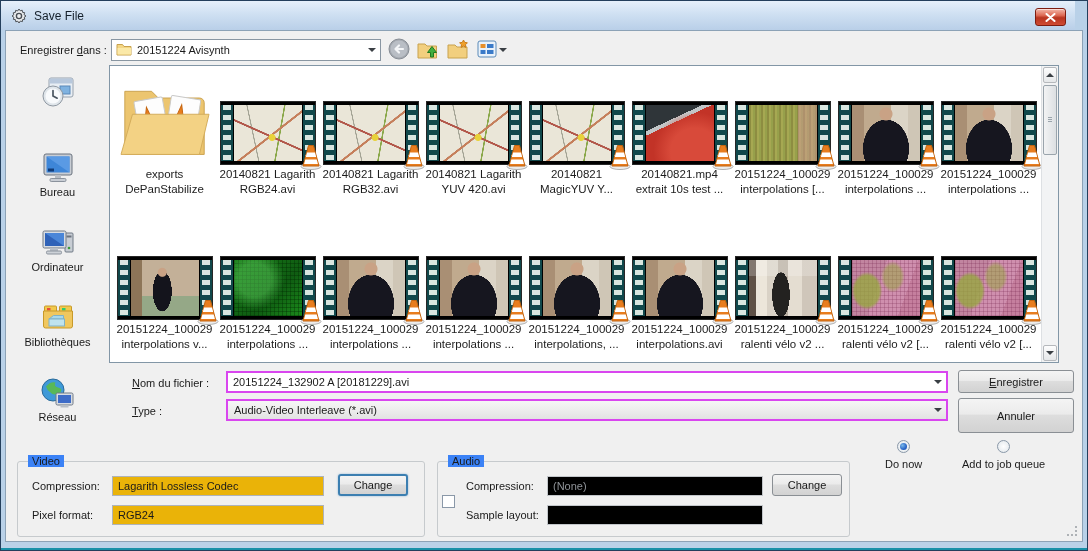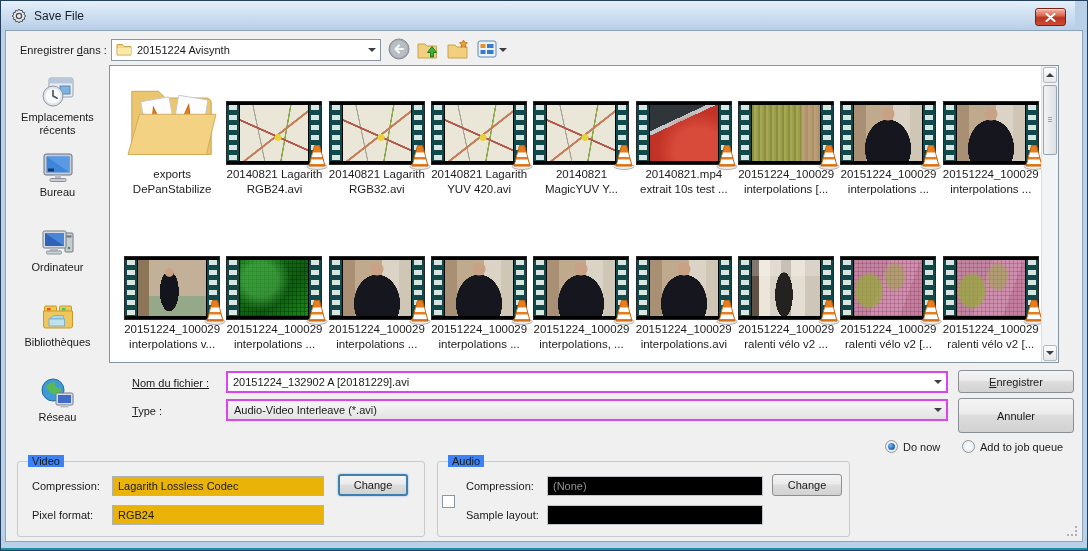--- a/index.html
+++ b/index.html
@@ -30,21 +30,21 @@
   .combo-caret-box{margin-left:auto;width:17px;height:100%;display:flex;align-items:center;justify-content:center;}
   .tri-down{width:0;height:0;border-left:4px solid transparent;border-right:4px solid transparent;border-top:4px solid #3a3f44;}
   .tri-up{width:0;height:0;border-left:4px solid transparent;border-right:4px solid transparent;border-bottom:4px solid #3a3f44;}
   .nav-btns{position:absolute;left:381px;top:7px;height:24px;display:flex;gap:5px;align-items:center;}
   .nav-btn{height:24px;display:flex;align-items:center;justify-content:center;gap:2px;padding:0 1px;}
 
   
   .file-panel{position:absolute;left:103px;top:34px;width:950px;height:298px;background:#fff;
     border:1px solid #8296a6;overflow:hidden;}
   .grid{position:absolute;left:0;top:0;right:17px;bottom:0;overflow:hidden;}
-  .grid-row{display:flex;gap:2px;padding-left:12px;}
+  .grid-row{display:flex;gap:2px;padding-left:4px;}
   .row1{margin-top:2px;}
   .row2{margin-top:26px;}
   .file-item{width:101px;display:flex;flex-direction:column;align-items:center;}
   .thumbwrap{height:96px;display:flex;align-items:flex-end;justify-content:center;}
   .film{position:relative;width:94px;height:62px;background:#000;display:flex;padding:3px 0;
     box-shadow:0 0 0 1px #272727;}
   .sprocket{width:12px;background:repeating-linear-gradient(180deg,#d9e6e0 0 5px,#11484b 5px 10px);
     border-left:2px solid #11484b;border-right:2px solid #11484b;}
   .frame{flex:1;margin:0 1px;}
   .cone{position:absolute;right:-8px;bottom:-6px;width:24px;height:28px;}
@@ -100,34 +100,34 @@
     background:repeating-linear-gradient(180deg,#9aa4ac 0 1px,rgba(0,0,0,0) 1px 2px);}
 
   
   .places-bar{position:absolute;left:2px;top:40px;width:99px;display:flex;flex-direction:column;align-items:center;}
   .place{width:96px;height:75px;display:flex;flex-direction:column;align-items:center;cursor:default;}
   .place-icon{height:40px;display:flex;align-items:flex-end;justify-content:center;padding-bottom:2px;}
   .place-label{text-align:center;line-height:13px;}
 
   
   .row-label{position:absolute;left:126px;}
-  .lbl-filename{top:346px;text-decoration:underline;} .lbl-type{top:374px;}
+  .lbl-filename{top:346px;} .lbl-type{top:374px;}
   .combo{position:absolute;left:220px;width:722px;height:22px;border:2px solid #d946ef;background:#fff;}
   .fname-combo{top:340px;}
   .fname-combo input{position:absolute;left:0;top:0;width:calc(100% - 18px);height:100%;border:none;outline:none;
     font-family:"Liberation Sans",sans-serif;font-size:11px;padding-left:5px;background:transparent;color:#1a1a1a;}
   .type-combo{top:368px;background:linear-gradient(#f6f6f6,#ececec 55%,#e2e2e2);display:flex;align-items:center;padding-left:6px;}
   .combo .combo-caret-box{position:absolute;right:0;top:0;height:100%;}
   .btn{background:linear-gradient(#f4f4f4,#ebebeb 45%,#dddddd 50%,#d2d2d2);border:1px solid #8a8f94;border-radius:3px;
     display:flex;align-items:center;justify-content:center;cursor:default;}
   .save-btn{position:absolute;left:952px;top:339px;width:116px;height:23px;}
   .cancel-btn{position:absolute;left:952px;top:367px;width:116px;height:35px;}
 
   
-  .radio-group{position:absolute;top:409px;display:flex;align-items:center;gap:5px;}
+  .radio-group{position:absolute;top:409px;display:flex;align-items:center;gap:5px;flex-direction:column;}
   .rg-now{left:879px;} .rg-queue{left:956px;}
   .radio{width:13px;height:13px;border-radius:50%;border:1px solid #8a98a8;background:radial-gradient(#ffffff,#dfe5ea);position:relative;}
   .radio.sel::after{content:'';position:absolute;inset:2px;border-radius:50%;
     background:radial-gradient(circle at 35% 35%,#7ab8e8,#2a66c8 60%,#17469c);}
 
   
   .group{position:absolute;top:430px;height:76px;border:1px solid #c6cacd;border-radius:3px;}
   .video-group{left:11px;width:408px;}
   .audio-group{left:431px;width:413px;}
   .group-title{position:absolute;top:-7px;left:10px;background:#3b82f6;padding:0 4px;}
@@ -580,21 +580,20 @@
           <span class="place-icon">
             <svg width="36" height="36" viewBox="0 0 36 36">
               <rect x="9" y="5" width="24" height="19" rx="2" fill="#e8eef4" stroke="#98a2ae"></rect>
               <rect x="9.5" y="5.5" width="23" height="5" fill="#b8c8dc"></rect>
               <rect x="20" y="13" width="10" height="8" fill="#7fb2e0" stroke="#5a88b8"></rect>
               <circle cx="13" cy="23" r="10" fill="#dfe5ea" stroke="#8f98a2"></circle>
               <circle cx="13" cy="23" r="7.5" fill="#f8fafc"></circle>
               <path d="M13 17.5v5.5l4.2 2.2" stroke="#4a5560" stroke-width="1.7" fill="none" stroke-linecap="round"></path>
             </svg>
           </span>
-          <div class="place-label">Emplacements récents</div>
         </div>
         <div class="place">
           <span class="place-icon">
             <svg width="36" height="34" viewBox="0 0 36 34">
               <rect x="4" y="4" width="28" height="21" rx="2" fill="#c8cdd4" stroke="#6a737e"></rect>
               <rect x="6.5" y="6.5" width="23" height="16" fill="#3e86d8"></rect>
               <path d="M6.5 6.5l23 16v-16z" fill="#5a9ae4"></path>
               <rect x="8" y="18.5" width="6" height="3" fill="#123c78"></rect>
               <rect x="15" y="25" width="6" height="3.5" fill="#b9bec5"></rect>
               <rect x="10" y="28.5" width="16" height="3" rx="1.2" fill="#c8cdd4" stroke="#8a929c"></rect>

